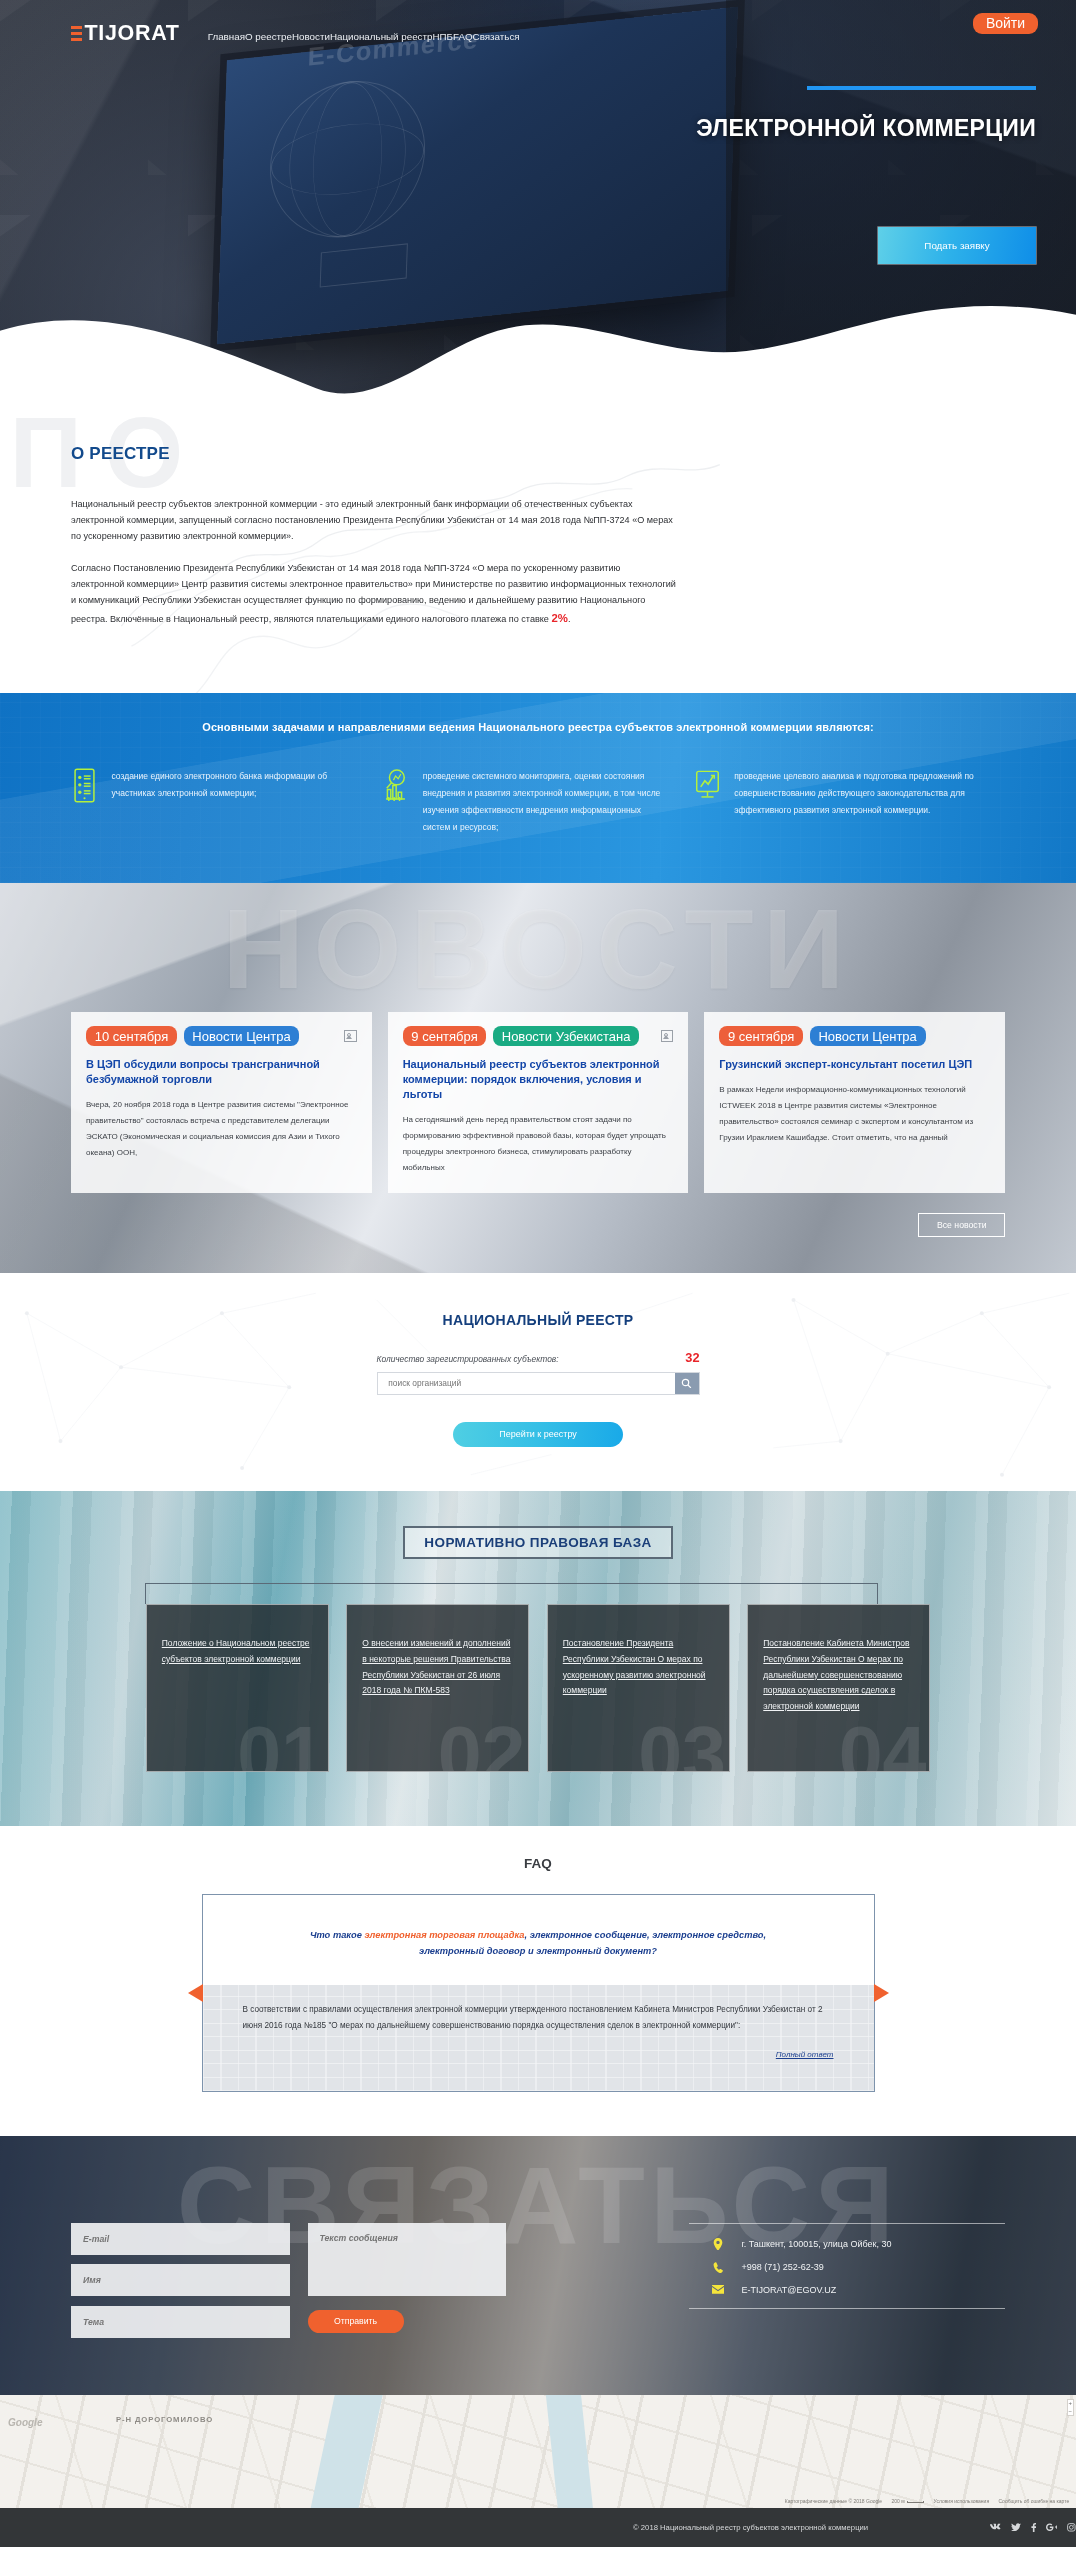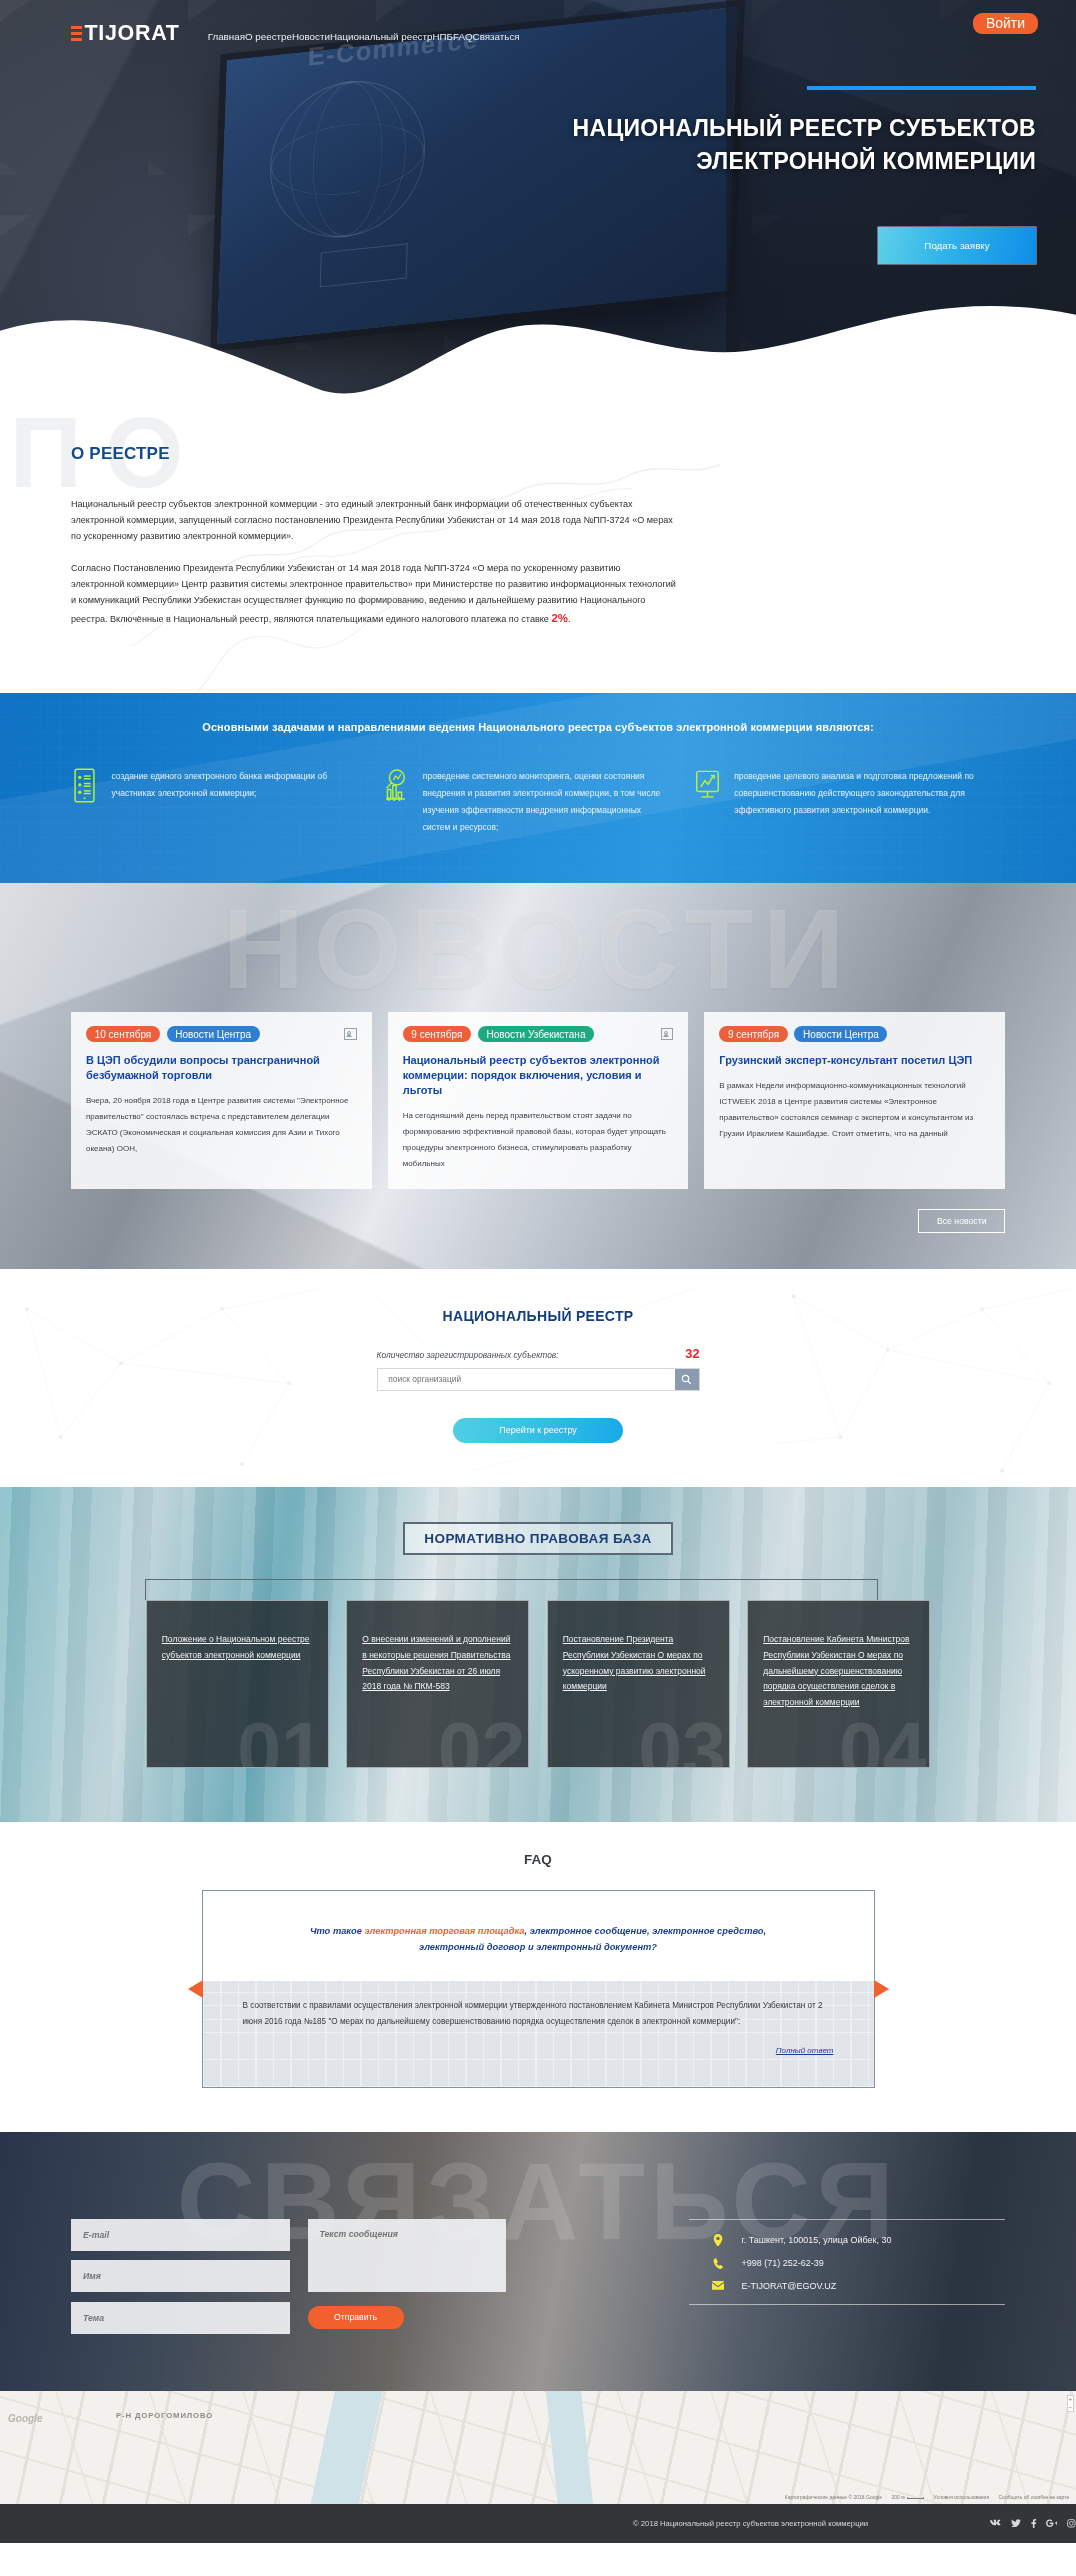--- a/index.html
+++ b/index.html
@@ -92,21 +92,21 @@
   .news-bg{position:absolute;inset:0;
     background:linear-gradient(115deg,#c9ced6 0%,#9aa3ae 22%,#e6e9ee 42%,#b7bec8 60%,#8d949e 78%,#c3c9d1 100%);}
   .news-bg:after{content:"";position:absolute;inset:0;
     background:linear-gradient(160deg,rgba(255,255,255,.35) 0 18%,transparent 18.5%),
                linear-gradient(25deg,rgba(0,0,0,.12) 0 22%,transparent 22.5%);}
   .news-watermark{position:absolute;left:0;top:9.4px;width:1076px;text-align:center;font-size:113px;font-weight:700;
     color:rgba(255,255,255,.22);letter-spacing:9.4px;line-height:1;user-select:none;text-shadow:0 1.3px 2.7px rgba(0,0,0,.05)}
   .news-row{position:relative;z-index:3;display:flex;gap:16px;padding:101px 71px 0}
   .news-card{flex:1;background:rgba(255,255,255,.86);padding:13.5px 15px 17.5px;min-height:176px}
   .news-tags{display:flex;align-items:center;gap:6.7px;margin-bottom:10.8px}
-  .tag{border-radius:8px;color:#fff;font-size:10px;padding:2.7px 8.7px;white-space:nowrap}
+  .tag{border-radius:8px;color:#fff;font-size:13px;padding:2.7px 8.7px;white-space:nowrap}
   .tag.date{background:#ed5f3a}
   .tag.cat-blue{background:#2d7fd4}
   .tag.cat-green{background:#1aab83}
   .img-icon{margin-left:auto;width:12.8px;height:11.4px;border:1.1px solid #9aa0a8;position:relative}
   .img-icon:after{content:"";position:absolute;left:1.3px;bottom:1.3px;width:0;height:0;
     border-left:3.4px solid transparent;border-right:3.4px solid transparent;border-bottom:4.7px solid #9aa0a8}
   .img-icon:before{content:"";position:absolute;left:2px;top:2px;width:2px;height:2px;border-radius:50%;border:0.7px solid #9aa0a8}
   .news-title{color:#1346a8;font-size:11px;font-weight:700;line-height:1.38;margin-bottom:9.4px}
   .news-body{font-size:8px;line-height:2.0;color:#3b3f45}
   .all-news{position:relative;z-index:3;margin:20px 71px 0;text-align:right}
@@ -245,21 +245,20 @@
           <a href="#">НПБ</a>
           <a href="#">FAQ</a>
           <a href="#">Связаться</a>
         </div>
         <button class="login-btn">Войти</button>
       </nav>
 
       <div class="hero-title-wrap">
         <div class="hero-rule"></div>
         <div class="hero-title">
-          <div>НАЦИОНАЛЬНЫЙ РЕЕСТР СУБЪЕКТОВ</div>
           <div>ЭЛЕКТРОННОЙ КОММЕРЦИИ</div>
         </div>
       </div>
       <button class="apply-btn">Подать заявку</button>
     </div>
 
     <svg class="hero-sweep" viewBox="0 0 1600 230" preserveAspectRatio="none">
       <path d="M0,230 L0,120 C160,70 330,150 470,205 C560,240 640,150 740,120 C860,84 980,165 1110,150 C1250,134 1380,52 1600,96 L1600,230 Z" fill="#ffffff"></path>
     </svg>
   </section>

